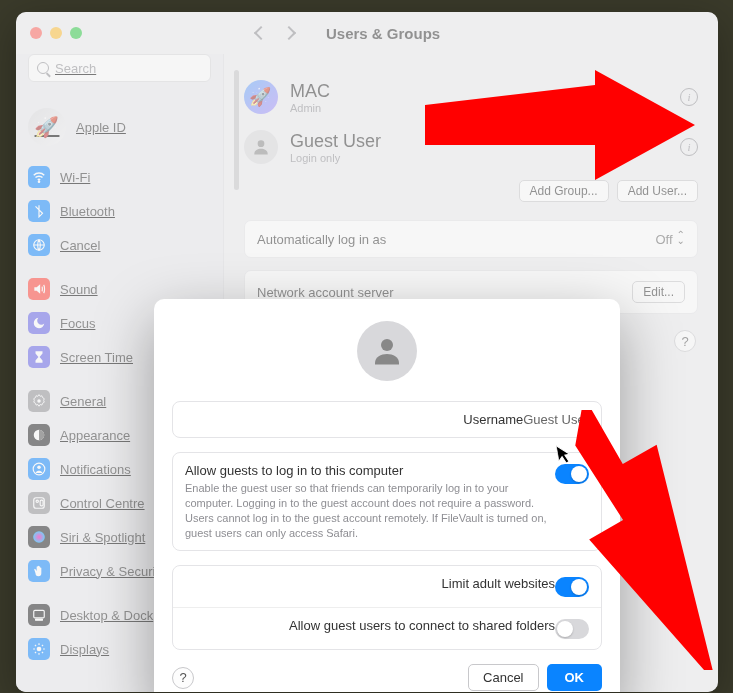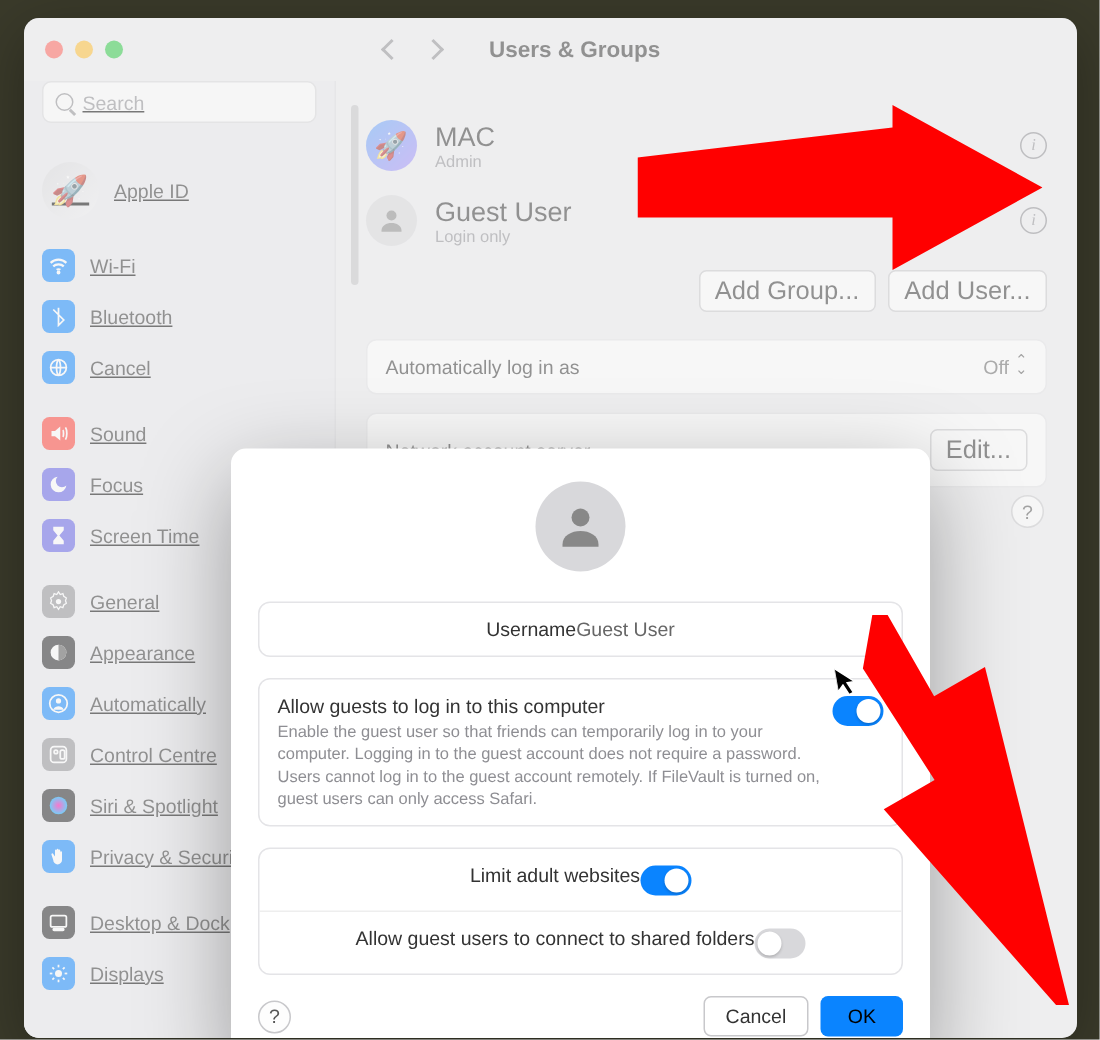--- a/index.html
+++ b/index.html
@@ -37,45 +37,45 @@
     .content { flex: 1; padding: 18px 20px; overflow-y: auto; }
     .user-row { display: flex; align-items: center; gap: 12px; padding: 8px 0; }
     .avatar { width: 34px; height: 34px; border-radius: 50%; background: #d8d8db; display:flex; align-items:center; justify-content:center; font-size:18px; color:#888; }
     .avatar.mac { background: linear-gradient(135deg,#60a5fa,#a78bfa); }
     .user-info { flex: 1; }
     .user-name { font-size: 18px; font-weight: 500; color: #333; }
     .user-sub { font-size: 11px; color: #8e8e93; }
     .info-btn { width: 18px; height: 18px; border: 1.3px solid #8e8e93; border-radius: 50%; display:flex; align-items:center; justify-content:center; font-size:11px; color:#8e8e93; font-style: italic; font-family: serif; }
     
     .btn-row { display:flex; justify-content:flex-end; gap:8px; margin: 8px 0 18px; }
-    .mac-btn { background:#fff; border:1px solid #c8c8cb; border-radius:5px; padding:3px 10px; font-size:17px; color:#333; cursor: default; }
+    .mac-btn { background:#fff; border:1px solid #c8c8cb; border-radius:5px; padding:3px 10px; font-size:12px; color:#333; cursor: default; }
     
     .setting-row { background:#fff; border:1px solid #e4e4e7; border-radius:7px; padding:10px 12px; display:flex; justify-content:space-between; align-items:center; font-size:13px; color:#333; margin-bottom:12px; }
     .muted { color:#666; font-size:13px; }
     .updn { display:inline-block; margin-left:4px; }
     .updn::before { content:"⌃"; font-size:10px; display:block; line-height:.7; transform: scaleY(1); color:#555; }
     .updn::after { content:"⌄"; font-size:10px; display:block; line-height:.5; color:#555; }
     
     .help-btn { width:22px; height:22px; border:1px solid #c8c8cb; background:#fdfdfd; border-radius:50%; display:flex; align-items:center; justify-content:center; font-size:13px; color:#555; position:absolute; right:22px; bottom: 340px; }
     
     
     .modal { position:absolute; left:138px; top:287px; width:466px; background:#fff; border-radius:10px; box-shadow: 0 20px 60px rgba(0,0,0,0.35); padding:22px 18px 16px; z-index: 10;}
     .modal .big-avatar { width:60px; height:60px; border-radius:50%; background:#d8d8db; margin:0 auto 20px; display:flex;align-items:center;justify-content:center;font-size:34px; color:#888; }
     .modal-section { border:1px solid #e4e4e7; border-radius:8px; margin-bottom:14px; }
-    .modal-row { display:flex; justify-content:center; align-items:flex-start; padding:10px 12px; font-size:13px; color:#333; }
+    .modal-row { display:flex; justify-content:flex-end; align-items:flex-start; padding:10px 12px; font-size:13px; color:#333; }
     .modal-row + .modal-row { border-top:1px solid #eee; }
     .modal-row .left { flex:1; }
     .modal-row .desc { font-size:11px; color:#8e8e93; margin-top:3px; line-height:1.35; }
     .toggle { width:34px; height:20px; border-radius:10px; background:#0a84ff; position:relative; flex-shrink:0; margin-top:1px; }
     .toggle::after { content:""; position:absolute; width:16px; height:16px; background:#fff; border-radius:50%; top:2px; right:2px; box-shadow:0 1px 2px rgba(0,0,0,.2); }
     .toggle.off { background:#d8d8db; }
     .toggle.off::after { left:2px; right:auto; }
     .modal-footer { display:flex; justify-content:space-between; align-items:center; margin-top:8px;}
     .modal-footer .right { display:flex; gap:8px; }
-    .btn-primary { background:#0a84ff; color:#000000; border:none; border-radius:5px; padding:4px 18px; font-size:13px; }
+    .btn-primary { background:#0a84ff; color:#ffffff; border:none; border-radius:5px; padding:4px 18px; font-size:13px;font-weight:bold; }
     .btn-secondary { background:#fff; border:1px solid #c8c8cb; border-radius:5px; padding:5px 14px; font-size:13px; color:#333;}
     .help-small { width:22px; height:22px; border:1px solid #c8c8cb; border-radius:50%; display:flex;align-items:center;justify-content:center; font-size:13px; color:#555; background:#fdfdfd;}
     
     .cursor { position:absolute; left:558px; top:444px; font-size:16px; z-index:30; transform: rotate(-10deg); }
     
     
     .arrow { position:absolute; z-index:20; }
     .arrow svg { display:block; }
     
     .dimmer { position:absolute; inset:0; background: rgba(240,240,240,0.5); border-radius: 10px; z-index:1; pointer-events:none; }
@@ -187,21 +187,21 @@
             <span>Appearance</span>
           </div>
           <div class="side-item">
             <span class="icon" style="background:#0a84ff">
               <svg width="14" height="14" viewBox="0 0 24 24" fill="white">
                 <circle cx="12" cy="12" r="10" fill="none" stroke="white" stroke-width="2"></circle>
                 <circle cx="12" cy="9" r="3"></circle>
                 <path d="M6 19c1-3 4-4 6-4s5 1 6 4"></path>
               </svg>
             </span>
-            <span>Automatically</span>
+            <span>Notifications</span>
           </div>
           <div class="side-item">
             <span class="icon" style="background:#8e8e93">
               <svg width="14" height="14" viewBox="0 0 24 24" fill="none" stroke="white" stroke-width="2">
                 <rect x="3" y="3" width="18" height="18" rx="4"></rect>
                 <circle cx="9" cy="9" r="2"></circle>
                 <rect x="14" y="7" width="5" height="10" rx="2"></rect>
               </svg>
             </span>
             <span>Control Centre</span>

